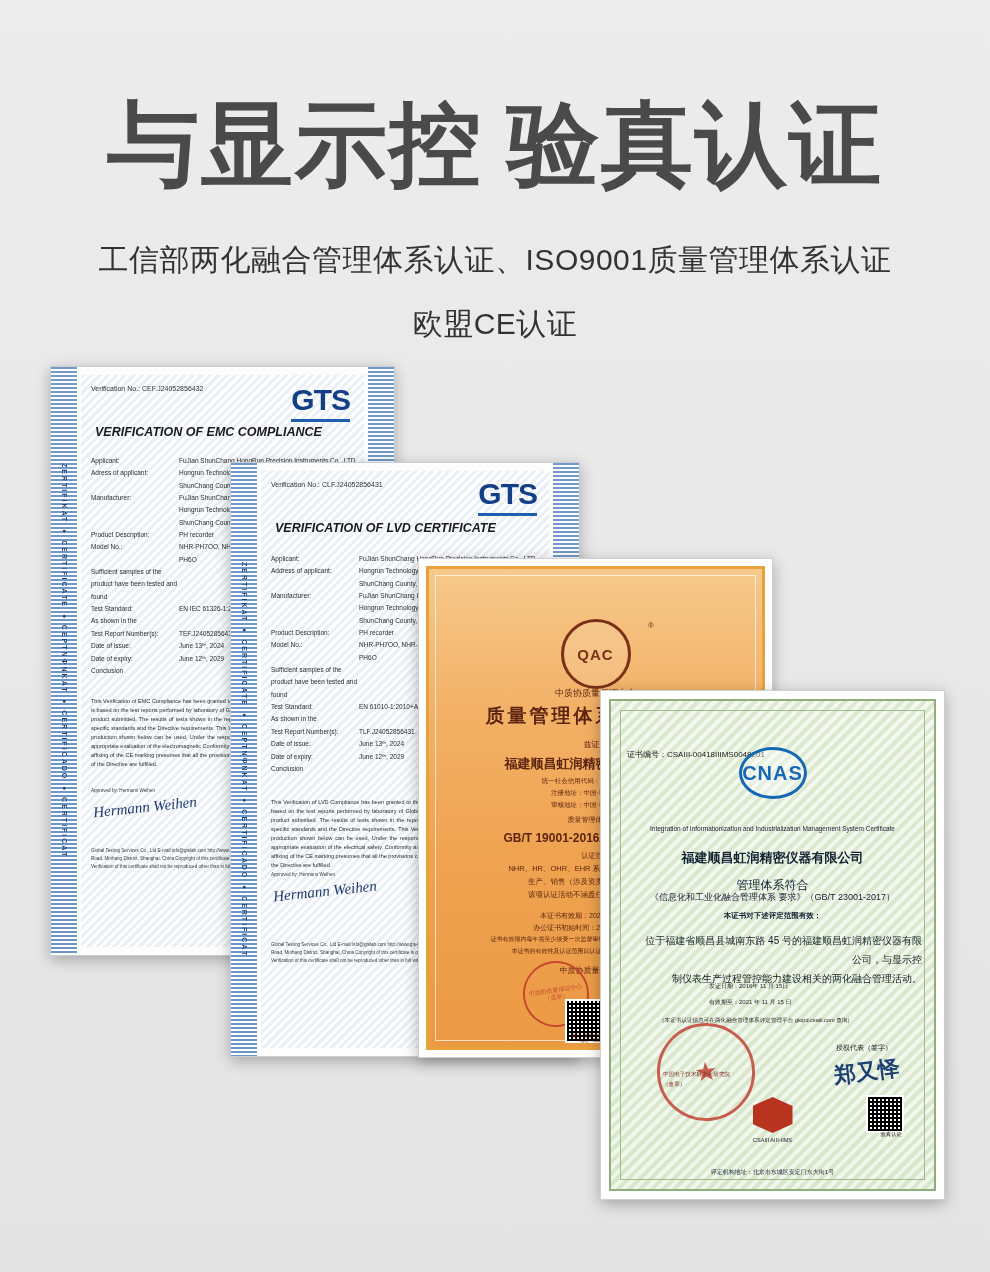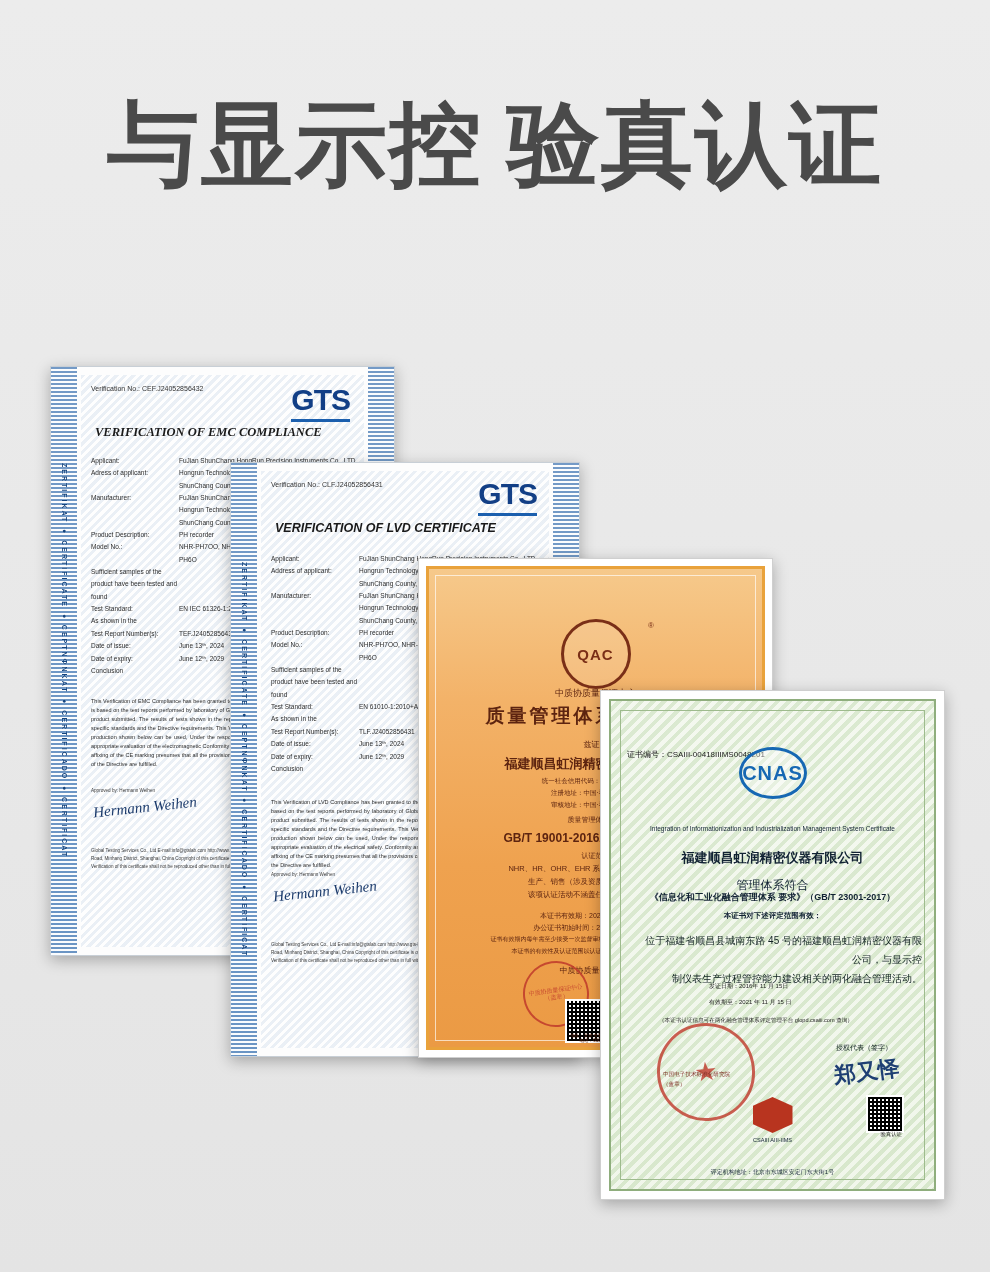--- a/index.html
+++ b/index.html
@@ -336,36 +336,38 @@
   }
 </style>
 </head>
 <body>
 
 <div class="page">
 
   <div class="headline">
     <span>与显示控</span><span class="gap"></span><span>验真认证</span>
   </div>
+  <div class="subline1">工信部两化融合管理体系认证、ISO9001质量管理体系认证</div>
+  <div class="subline2">欧盟CE认证</div>
 
   <div class="cert gts" style="left:50px; top:366px; width:345px; height:590px;">
     <div class="guilloche">
       <div class="vtext">ZERTIFIKAT ● CERTIFICATE ● CEPTNФNKAT ● CERTIFICADO ● CERTIFICAT</div>
     </div>
     <div class="guilloche right"></div>
     <div class="inner"></div>
 
     <div class="verif-no" style="left:40px; top:18px;">Verification No.:  CEF.J24052856432</div>
 
     <div class="gts-logo" style="right:44px; top:16px; font-size:30px;">
       <span>GTS</span>
       <span class="bar"></span>
     </div>
 
-    <div class="cert-title" style="left:44px; top:58px; font-size:12.5px;font-family:Liberation Serif, serif;">VERIFICATION OF EMC COMPLIANCE</div>
+    <div class="cert-title" style="left:44px; top:58px; font-size:12.5px;">VERIFICATION OF EMC COMPLIANCE</div>
 
     <div class="rows" style="left:40px; top:88px; width:265px;">
       <div class="row">
           <span class="k">Applicant:</span>
           <span class="v">FuJian ShunChang HongRun Precision Instruments Co., LTD</span>
         </div>
       <div class="row">
           <span class="k">Adress of applicant:</span>
           <span class="v">Hongrun Technology Park, No.45 Chengnan East Road, ShunChang
 County, Fujian Province, China</span>
@@ -575,21 +577,21 @@
 
     <div class="cesi-logo" style="top:56px;">
       <span>CNAS</span>
     </div>
 
     <div class="ctr" style="top:134px; font-size:6.5px;">Integration of Informationization and Industrialization Management System Certificate</div>
 
     <div class="ctr" style="top:158px; font-size:13px; font-weight:bold;">福建顺昌虹润精密仪器有限公司</div>
 
     <div class="ctr" style="top:186px; font-size:12px;">管理体系符合</div>
-    <div class="ctr" style="top:200px; font-size:9px; font-weight:bold;">《信息化和工业化融合管理体系 要求》（GB/T 23001-2017）</div>
+    <div class="ctr" style="top:200px; font-size:9px; font-weight:normal;">《信息化和工业化融合管理体系 要求》（GB/T 23001-2017）</div>
 
     <div class="ctr" style="top:220px; font-size:7.5px;font-weight:bold;">本证书对下述评定范围有效：</div>
 
     <div style="position:absolute; left:44px; right:22px; top:240px; font-size:10px; line-height:1.9; white-space:pre-line; color:#122;text-align:right;">位于福建省顺昌县城南东路 45 号的福建顺昌虹润精密仪器有限公司，与显示控
 制仪表生产过程管控能力建设相关的两化融合管理活动。</div>
 
     <div class="tiny" style="left:108px; top:290px;">发证日期：2016年 11 月 15日</div>
     <div class="tiny" style="left:108px; top:306px;">有效期至：2021 年 11 月 15 日</div>
     <div class="tiny" style="left:58px; top:324px; font-size:5.6px;">（本证书认证信息可在两化融合管理体系评定管理平台 glopd.csaiii.com 查询）</div>
 

